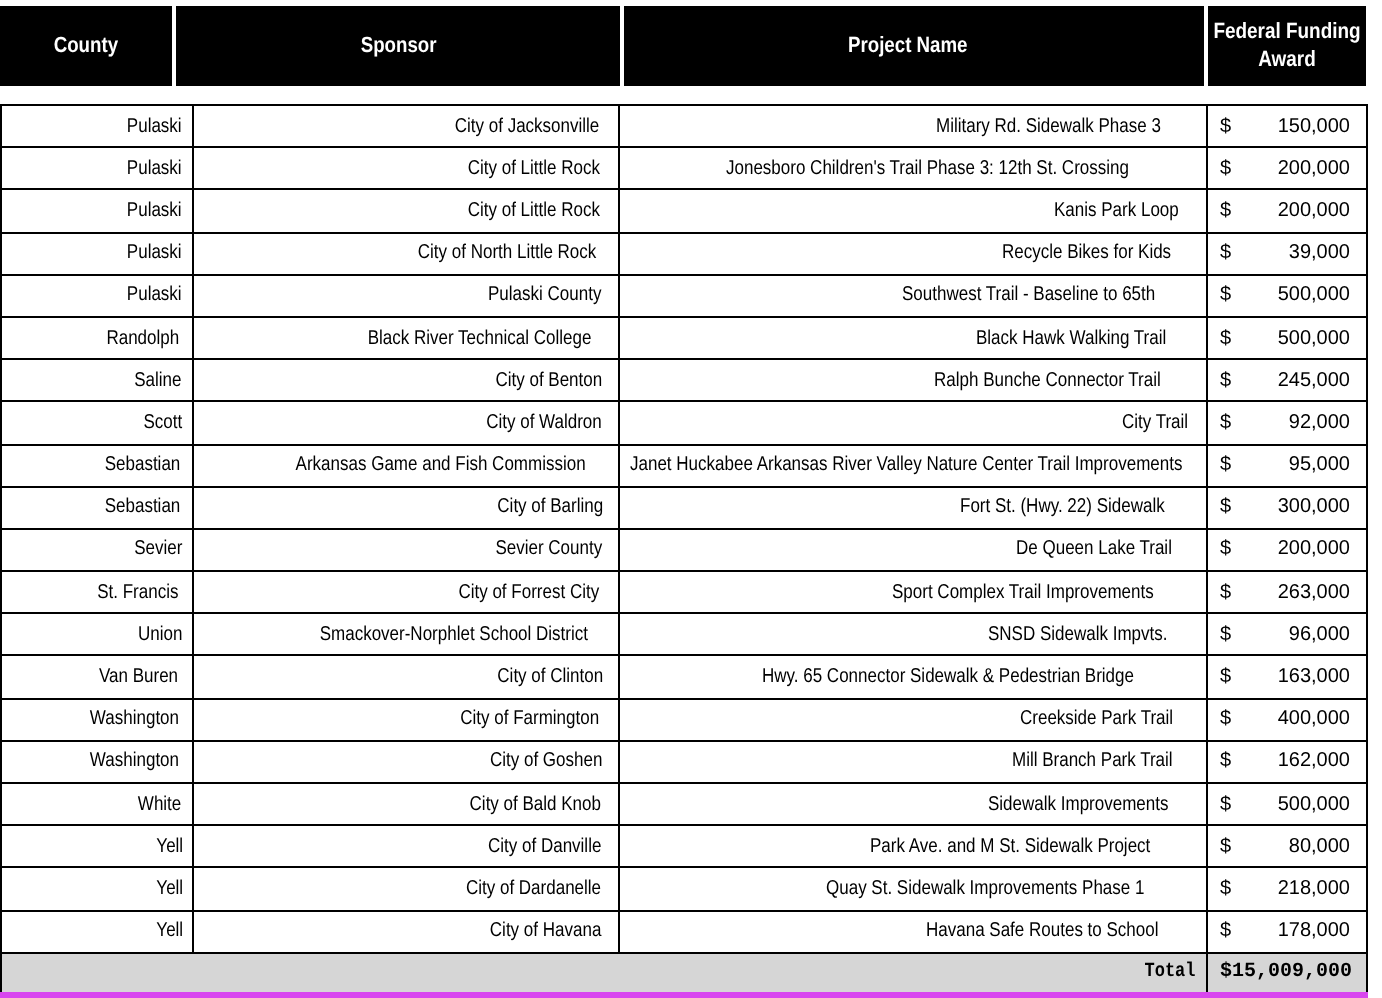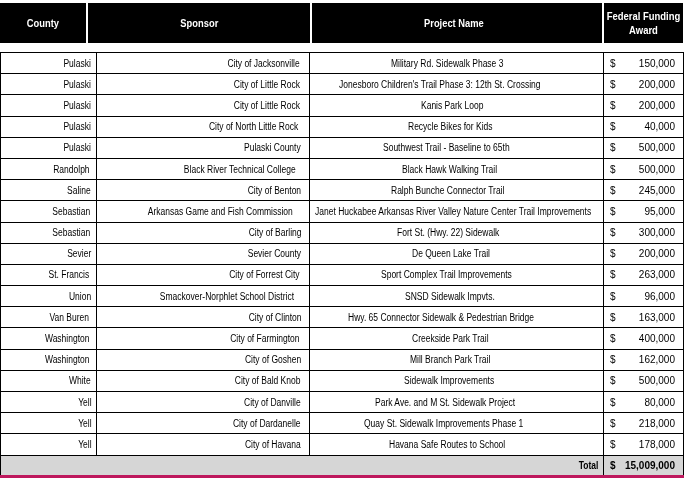--- a/index.html
+++ b/index.html
@@ -22,34 +22,35 @@
 
   .gap{height:9px;}
 
   
   .tbl{width:683px;border-collapse:collapse;table-layout:fixed;font-size:10px;}
   .tbl td{
     border:1px solid #000000;height:20.2px;padding:0 3px;
     vertical-align:middle;overflow:hidden;
   }
   .tbl td.c{text-align:right;}
-  .tbl td.l{text-align:center;padding-left:5px;}
+  .tbl td.l{text-align:right;padding-left:5px;}
   .tbl td.award{padding:0;}
   .award .in{display:flex;justify-content:space-between;align-items:center;padding:0 8px 0 6px;height:100%;}
 
   
   .x{display:inline-block;transform:scaleX(0.85);white-space:nowrap;}
   .xc{transform-origin:center center;}
   .xl{transform-origin:left center;}
   .wrapx{display:inline-block;width:116%;margin-left:-8%;transform:scaleX(0.86);transform-origin:center center;white-space:normal;line-height:1.3;}
 
   
   .tbl tfoot td{
     background:#d6d6d6;font-weight:bold;height:19px;
-    border-bottom:3px solid #be185d;
+    border-bottom:3px solid #d946ef;
+    font-family:Liberation Mono, monospace;
   }
 </style>
 </head>
 <body>
 
 <div class="page">
 
   <table class="hdr">
     <colgroup>
         <col style="width:87px">
@@ -110,21 +111,21 @@
             </div>
           </td>
         </tr>
         <tr>
           <td class="c"><span class="x xc">Pulaski</span></td>
           <td class="c"><span class="x xc">City of North Little Rock</span></td>
           <td class="l"><span class="x xl">Recycle Bikes for Kids</span></td>
           <td class="award">
             <div class="in">
               <span>$</span>
-              <span>40,000</span>
+              <span>39,000</span>
             </div>
           </td>
         </tr>
         <tr>
           <td class="c"><span class="x xc">Pulaski</span></td>
           <td class="c"><span class="x xc">Pulaski County</span></td>
           <td class="l"><span class="x xl">Southwest Trail - Baseline to 65th</span></td>
           <td class="award">
             <div class="in">
               <span>$</span>
@@ -144,20 +145,31 @@
           </td>
         </tr>
         <tr>
           <td class="c"><span class="x xc">Saline</span></td>
           <td class="c"><span class="x xc">City of Benton</span></td>
           <td class="l"><span class="x xl">Ralph Bunche Connector Trail</span></td>
           <td class="award">
             <div class="in">
               <span>$</span>
               <span>245,000</span>
+            </div>
+          </td>
+        </tr>
+        <tr>
+          <td class="c"><span class="x xc">Scott</span></td>
+          <td class="c"><span class="x xc">City of Waldron</span></td>
+          <td class="l"><span class="x xl">City Trail</span></td>
+          <td class="award">
+            <div class="in">
+              <span>$</span>
+              <span>92,000</span>
             </div>
           </td>
         </tr>
         <tr>
           <td class="c"><span class="x xc">Sebastian</span></td>
           <td class="c"><span class="x xc">Arkansas Game and Fish Commission</span></td>
           <td class="l"><span class="x xl">Janet Huckabee Arkansas River Valley Nature Center Trail Improvements</span></td>
           <td class="award">
             <div class="in">
               <span>$</span>

